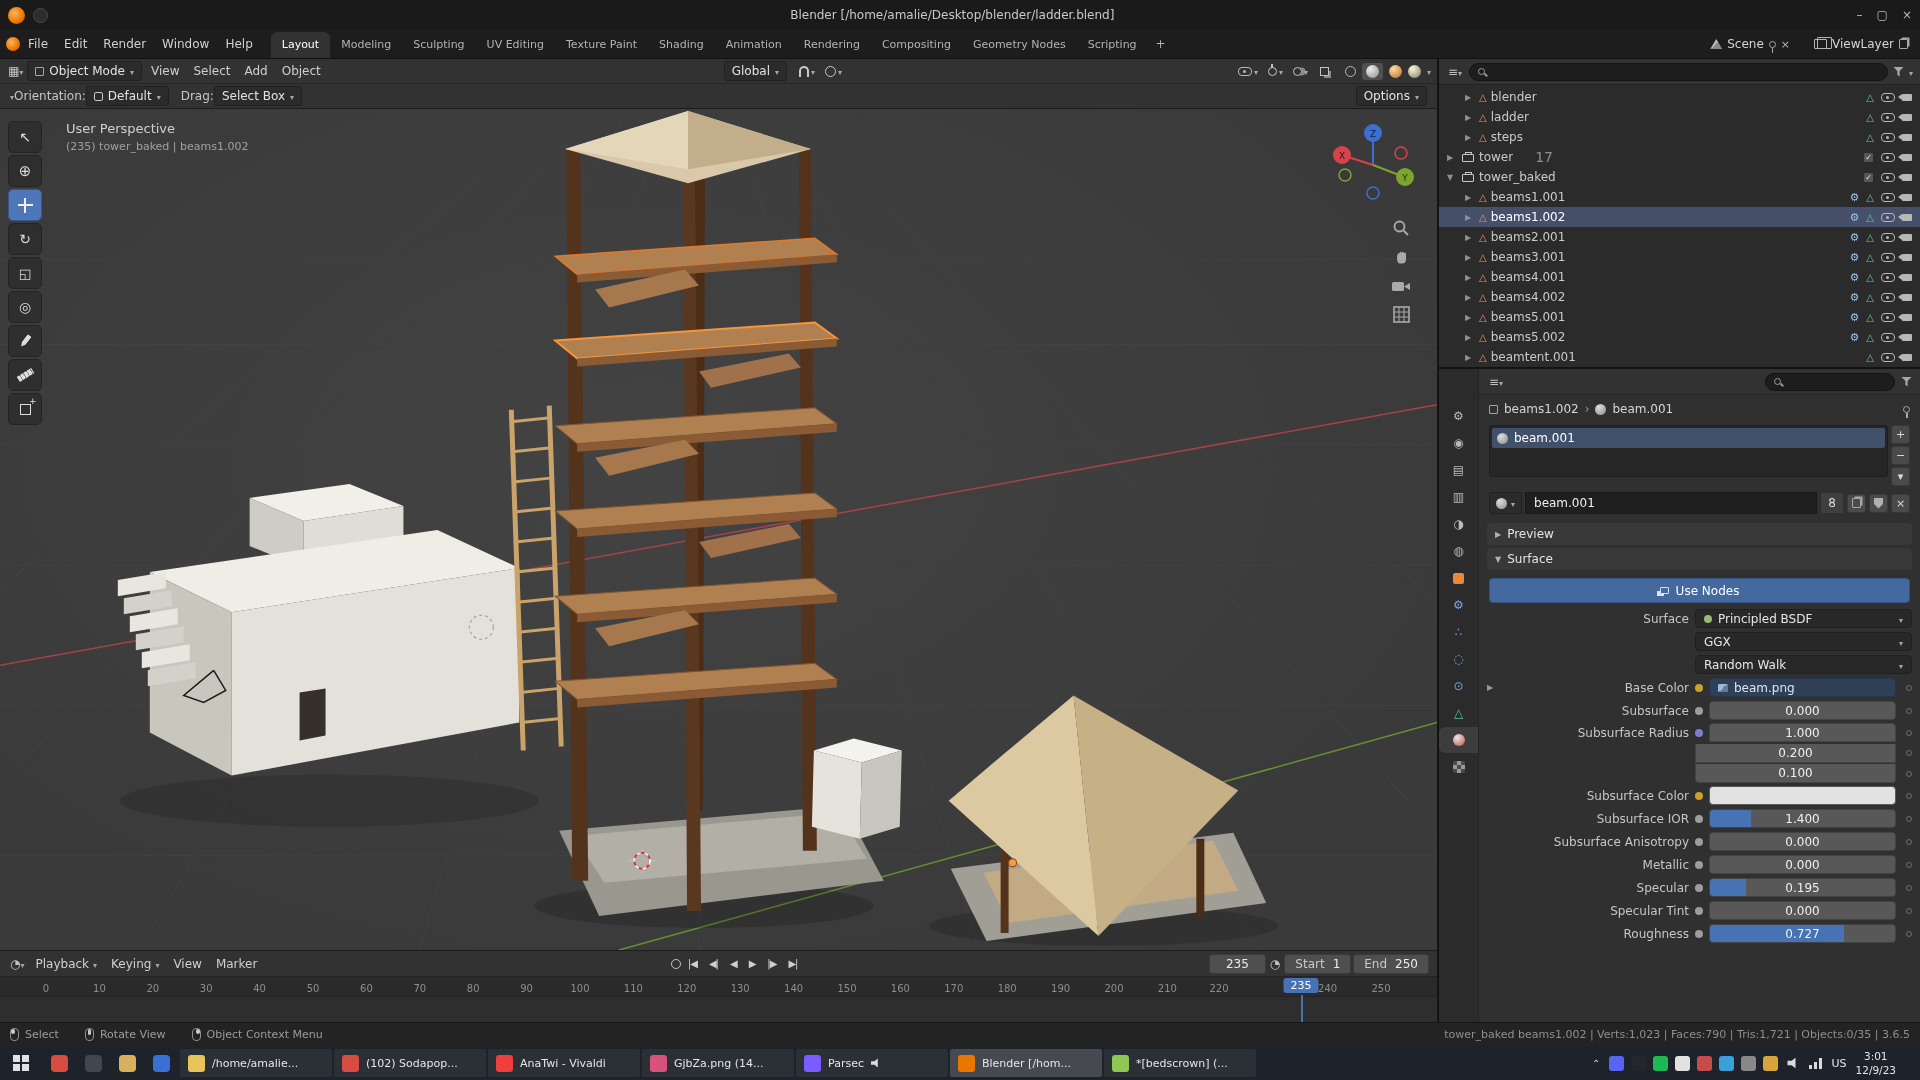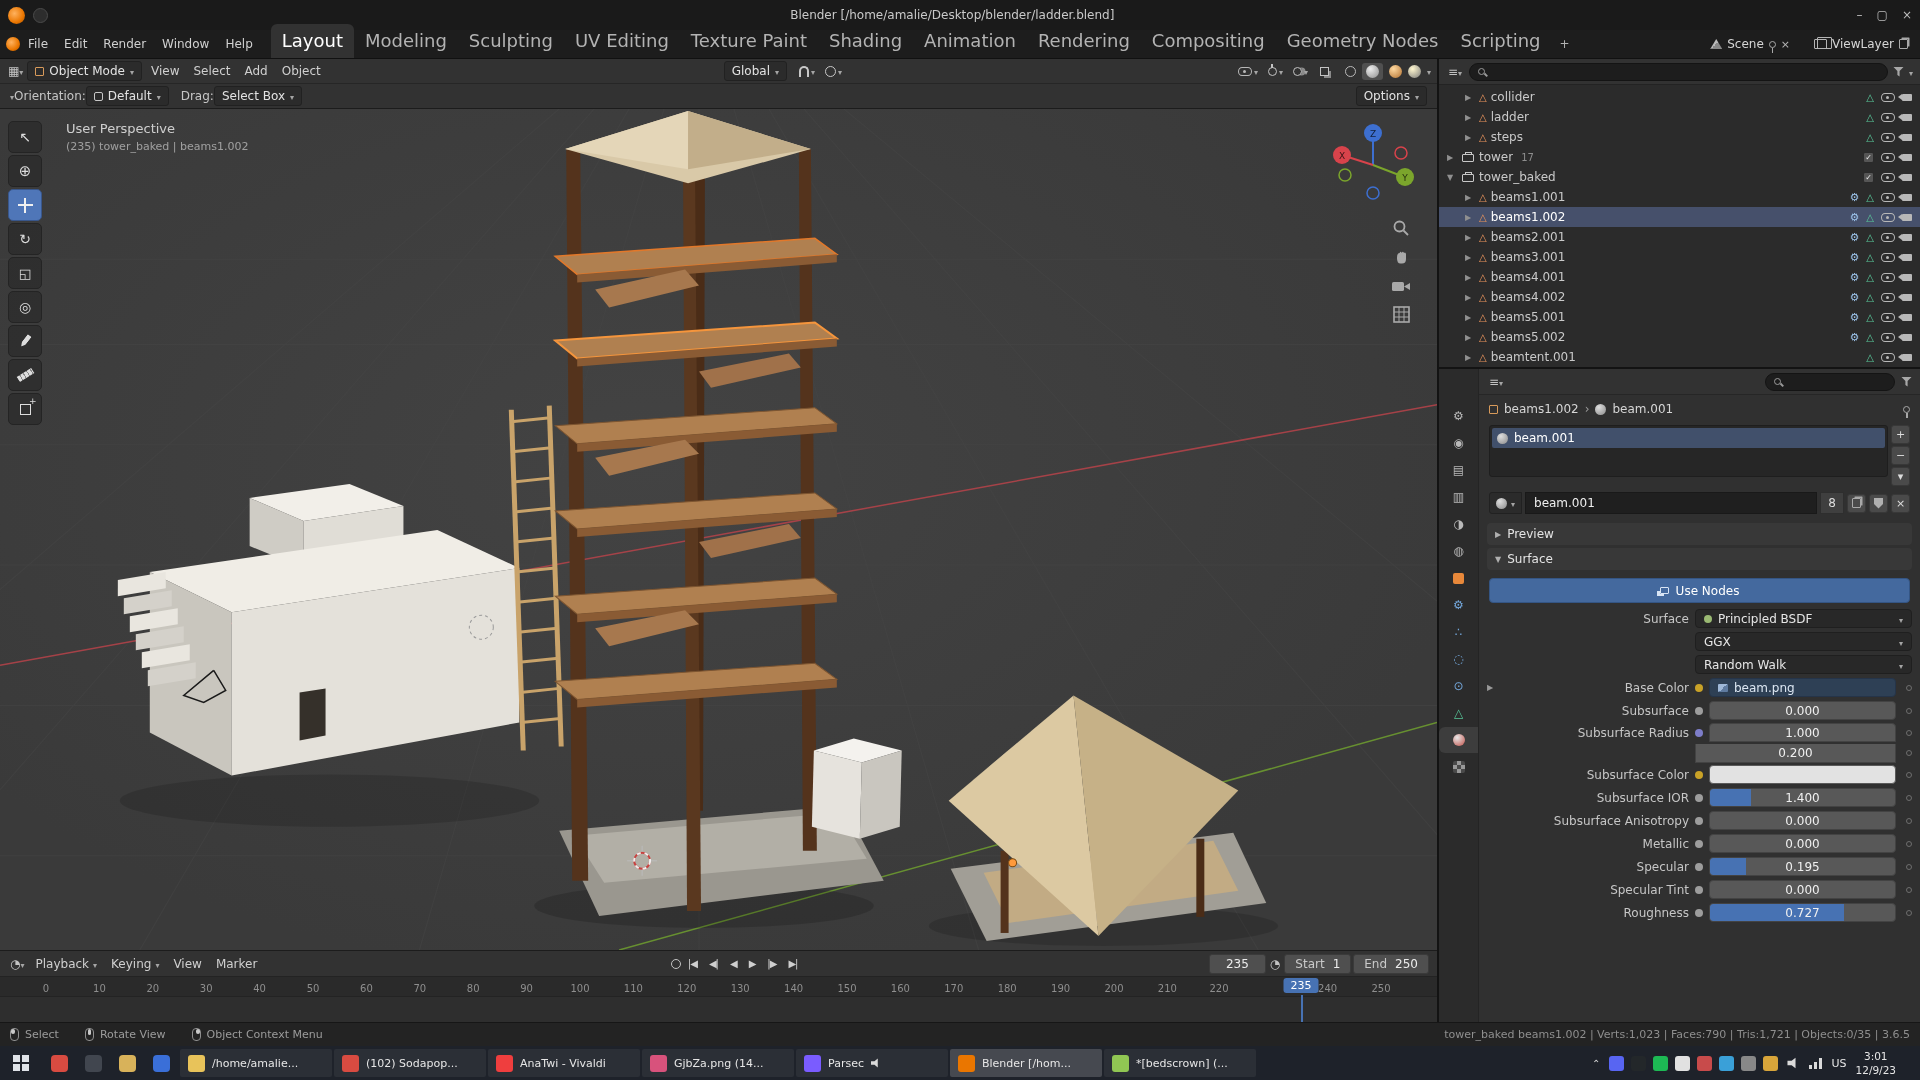--- a/index.html
+++ b/index.html
@@ -12,21 +12,21 @@
   .blogo{width:17px;height:17px;border-radius:50%;background:radial-gradient(circle at 38% 38%,#ffb25e,#ea7600 60%,#9c4c00)}
   .appcirc{width:15px;height:15px;border-radius:50%;background:#2d2d2d;border:1px solid #4a4a4a}
   .tb-title{flex:1;text-align:center;color:#c9c9c9;font-size:12px}
   .tb-ctl{display:flex;gap:14px;color:#bdbdbd;font-size:12px}
   .tb-ctl span{cursor:default}
 
   
   .topbar{height:29px;background:#1d1d1d;display:flex;align-items:center;padding:0 6px;flex:none;border-bottom:1px solid #111}
   .menu-item{padding:4px 8px;color:#d0d0d0;border-radius:3px}
   .ws-tabs{display:flex;align-items:flex-end;height:100%;margin-left:10px}
-  .ws-tab{padding:6px 11px 7px;color:#b3b3b3;font-size:18px;border-radius:6px 6px 0 0;white-space:nowrap}
+  .ws-tab{padding:6px 11px 7px;color:#b3b3b3;font-size:11px;border-radius:6px 6px 0 0;white-space:nowrap}
   .ws-tab.active{background:#323232;color:#fff}
   .ws-add{padding:4px 8px;color:#b3b3b3}
   .topbar-right{margin-left:auto;display:flex;align-items:center;gap:12px}
   .tb-field{display:flex;align-items:center;gap:5px;padding:3px 6px;border-radius:3px;color:#d6d6d6}
   .scene-ico{width:12px;height:10px;background:linear-gradient(135deg,#bbb 50%,#888 50%);clip-path:polygon(50% 0,100% 100%,0 100%)}
   .vl-ico{width:13px;height:10px;border:1px solid #b5b5b5;border-radius:1px;position:relative}
   .vl-ico::after{content:"";position:absolute;left:2px;top:-3px;width:13px;height:10px;border:1px solid #b5b5b5;border-radius:1px}
   .i-pin{width:7px;height:7px;border-radius:50%;border:1.5px solid #a8a8a8;position:relative}
   .i-pin::after{content:"";position:absolute;left:2px;top:6px;width:1.5px;height:5px;background:#a8a8a8}
   .i-copy{width:9px;height:10px;border:1px solid #a8a8a8;border-radius:1px;box-shadow:2px -2px 0 -0.5px #a8a8a8}
@@ -113,21 +113,21 @@
   .ol-row{display:flex;align-items:center;height:20px;padding:0 6px 0 8px;gap:4px;color:#c9c9c9}
   .ol-row.selected{background:#46506b;color:#fff}
   .ol-ind{width:14px;flex:none}
   .ol-exp{width:10px;flex:none;color:#909090;font-size:8px}
   .ol-exp::before{content:"▶"}
   .ol-exp[data-exp]::before{content:"▼"}
   .i-meshobj::before{content:"△";color:#e8935c;font-size:10px}
   .i-coll{width:12px;height:8px;border:1px solid #c8c8c8;border-radius:1px;position:relative;margin:2px 1px 0}
   .i-coll::before{content:"";position:absolute;left:2px;top:-3px;width:5px;height:2px;border:1px solid #c8c8c8;border-bottom:none}
   .ol-label{white-space:nowrap;overflow:hidden;text-overflow:ellipsis}
-  .ol-badge{color:#8e8e8e;font-size:10px;margin-left:4px}
+  .ol-badge{color:#8e8e8e;font-size:14px;margin-left:18px}
   .ol-right{margin-left:auto;display:flex;align-items:center;gap:7px}
   .i-wrench::before{content:"⚙";color:#9cc3ea;font-size:11px}
   .i-tri::before{content:"△";color:#58c89a;font-size:10px}
   .i-check{width:11px;height:11px;background:#555;border:1px solid #2a2a2a;border-radius:2px;color:#eee;font-size:8px;display:flex;align-items:center;justify-content:center}
   .i-check::after{content:"✓"}
   .i-cam{width:10px;height:7px;background:#b8b8b8;border-radius:1px;position:relative;margin-right:2px}
   .i-cam::before{content:"";position:absolute;left:-4px;top:0.5px;border-right:4px solid #b8b8b8;border-top:3px solid transparent;border-bottom:3px solid transparent}
 
   
   .props{flex:1;display:flex;min-height:0;background:#303030}
@@ -622,21 +622,21 @@
           <span class="i-funnel"></span>
           <span class="cr"></span>
         </div>
         <div class="ol-body">
 
             <div class="ol-row">
               <span class="ol-ind"></span>
               <span class="ol-exp"></span>
               <span class="i-meshobj"></span>
 
-              <span class="ol-label">collider</span>
+              <span class="ol-label">blender</span>
 
               <div class="ol-right">
 
                 <span class="i-tri"></span>
 
                 <span class="i-eye"></span>
                 <span class="i-cam"></span>
               </div>
             </div>
 
@@ -1072,20 +1072,33 @@
                 <div class="prow-widget">
 
                   <div class="w w-field">
                     <span class="val" style="margin:16px auto">0.200</span>
                   </div>
 
                 </div>
                 <span class="prow-deco"></span>
               </div>
 
+              <div class="prow grp-bot">
+                <span class="prow-exp"></span>
+                <span class="prow-label"></span>
+
+                <div class="prow-widget">
+
+                  <div class="w w-field">
+                    <span class="val" style="margin:0 auto">0.100</span>
+                  </div>
+
+                </div>
+                <span class="prow-deco"></span>
+              </div>
 
               <div class="prow">
                 <span class="prow-exp"></span>
                 <span class="prow-label">Subsurface Color</span>
                 <span class="prow-dot" style="background: rgb(201, 162, 39);"></span>
                 <div class="prow-widget">
 
                   <div class="w w-color" style="background: rgb(226, 226, 226);"></div>
                 </div>
                 <span class="prow-deco"></span>

